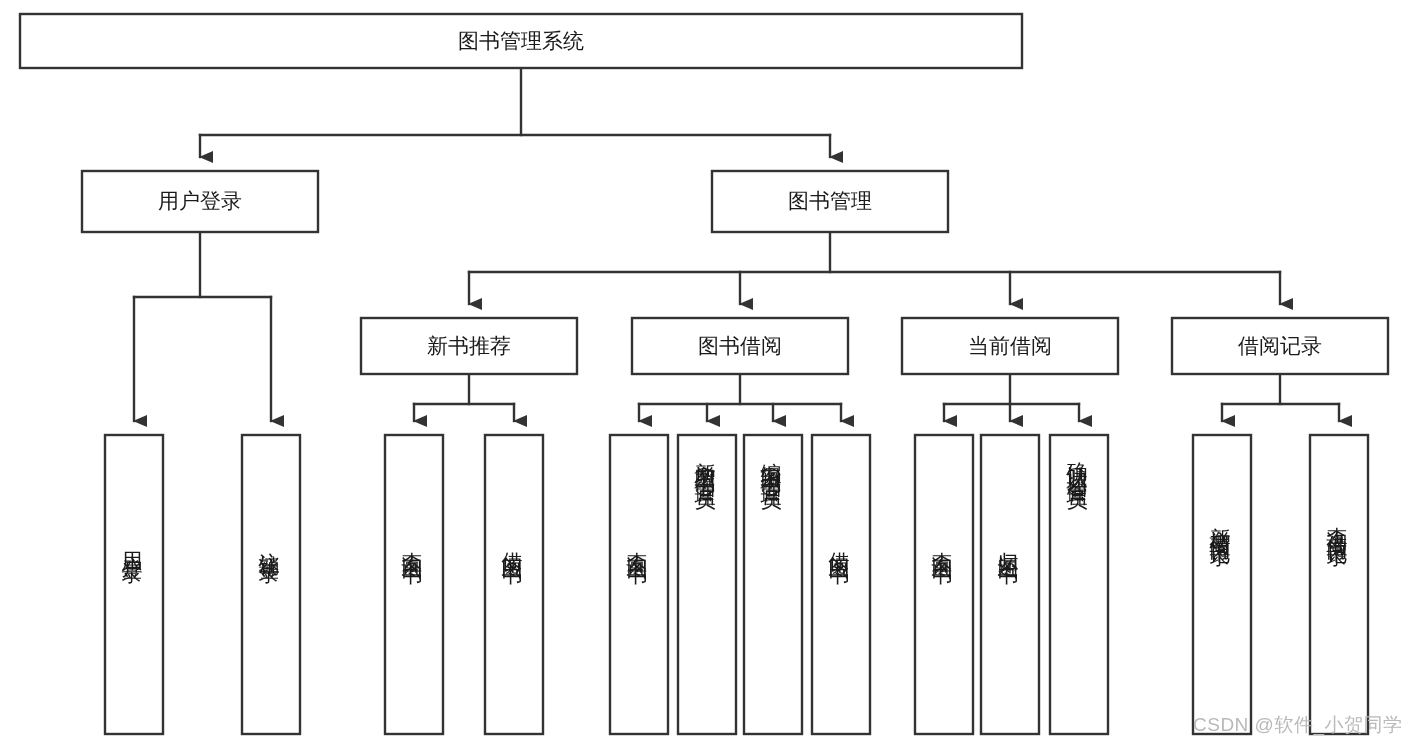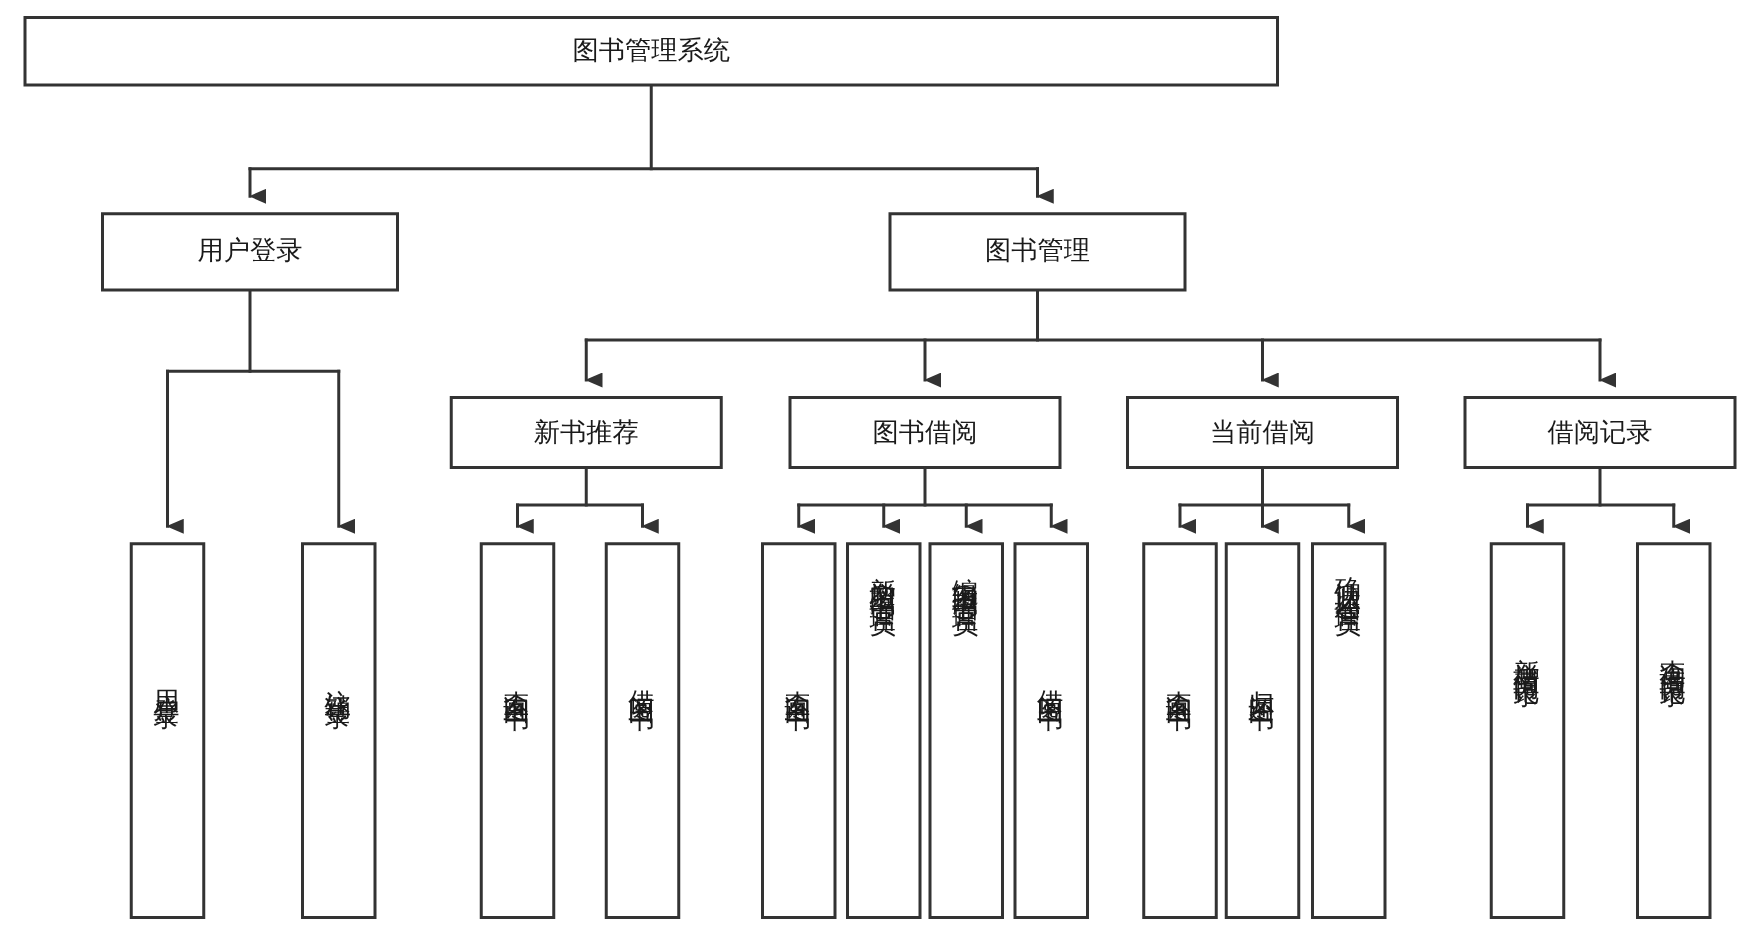--- a/index.html
+++ b/index.html
@@ -175,13 +175,14 @@
       <div class="node-label-v" style="left: 695px; top: 445px; height: 225px;">新增图书（管理员）</div>
       <div class="node-label-v" style="left: 761px; top: 445px; height: 225px;">编辑图书（管理员）</div>
       <div class="node-label-v" style="left: 829px; top: 534.5px; height: 100px;">借阅图书</div>
       <div class="node-label-v" style="left: 932px; top: 534.5px; height: 100px;">查询图书</div>
       <div class="node-label-v" style="left: 998px; top: 534.5px; height: 100px;">归还图书</div>
       <div class="node-label-v" style="left: 1067px; top: 445px; height: 225px;">确认归还（管理员）</div>
       <div class="node-label-v" style="left: 1210px; top: 509.5px; height: 150px;">新增借阅记录</div>
       <div class="node-label-v" style="left: 1327px; top: 509.5px; height: 150px;">查询借阅记录</div>
     </div>
 
+  <div class="watermark">CSDN @软件_小贺同学</div>
 </div>
 
 </body></html>

